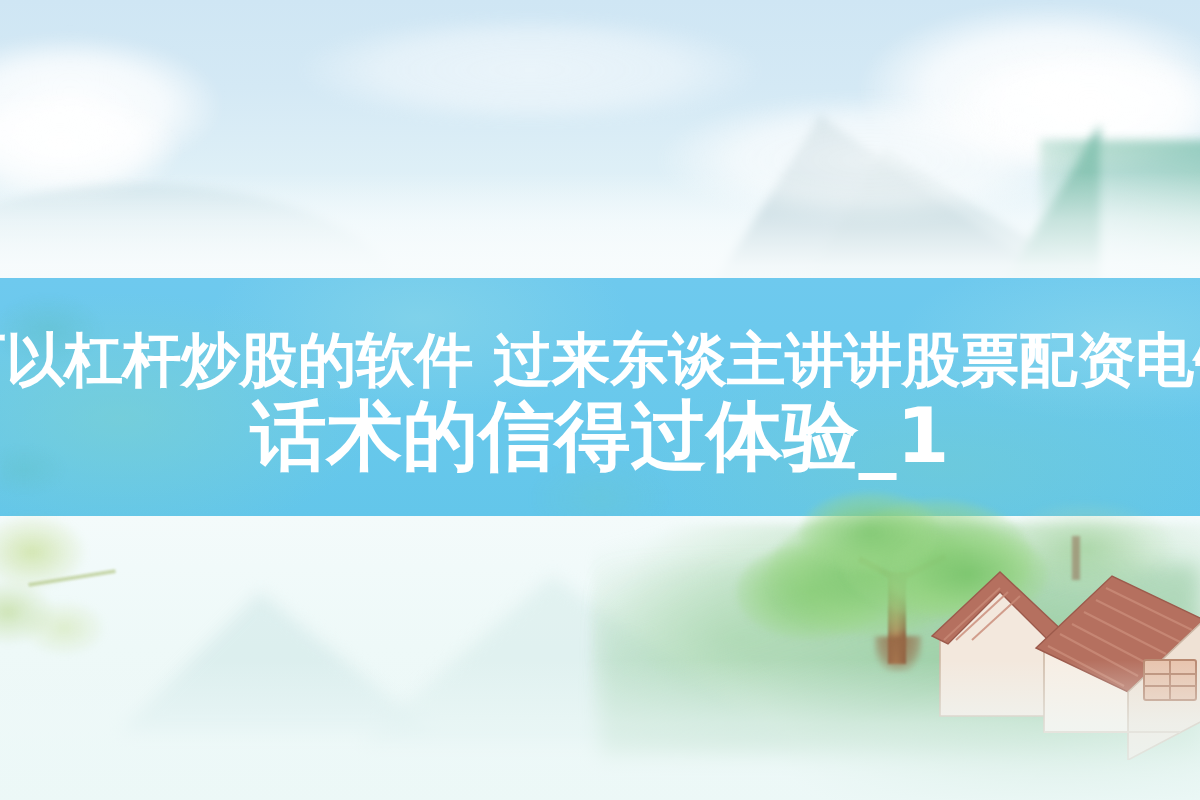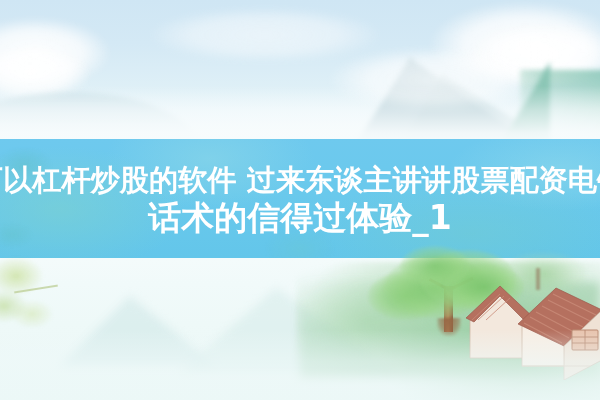--- a/index.html
+++ b/index.html
@@ -142,21 +142,21 @@
   .title-line {
     color: #ffffff;
     font-weight: bold;
     font-size: 29px;
     line-height: 38px;
     letter-spacing: 0px;
     white-space: nowrap;
     text-align: center;
   }
   .title-line-1 { font-size: 29.2px; }
-  .title-line-2 { font-size: 33px; }
+  .title-line-2 { font-size: 38px; }
 
   
   .lower {
     position: absolute;
     left: 0; top: 258px;
     width: 600px; height: 142px;
     background: linear-gradient(180deg,
         #f4fbfb 0%,
         #f1fafa 18%,
         #eef9f8 46%,

